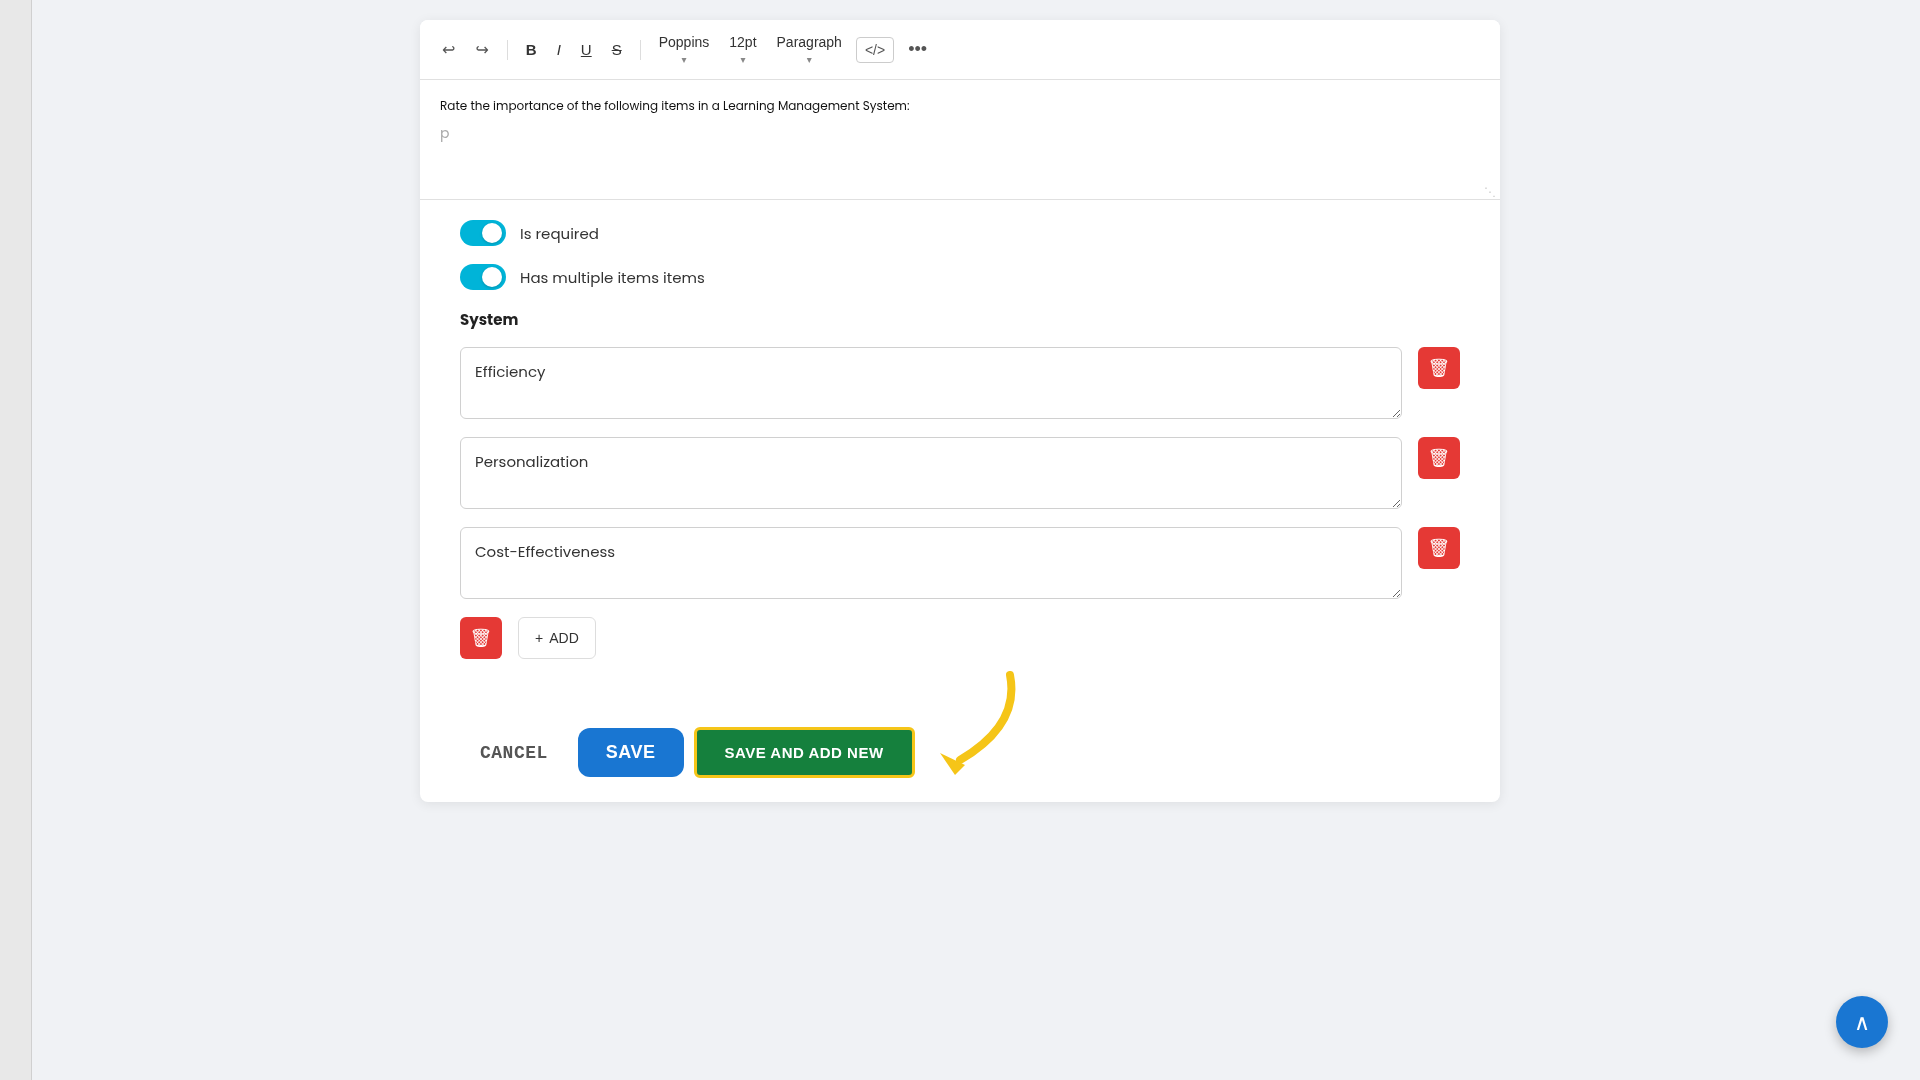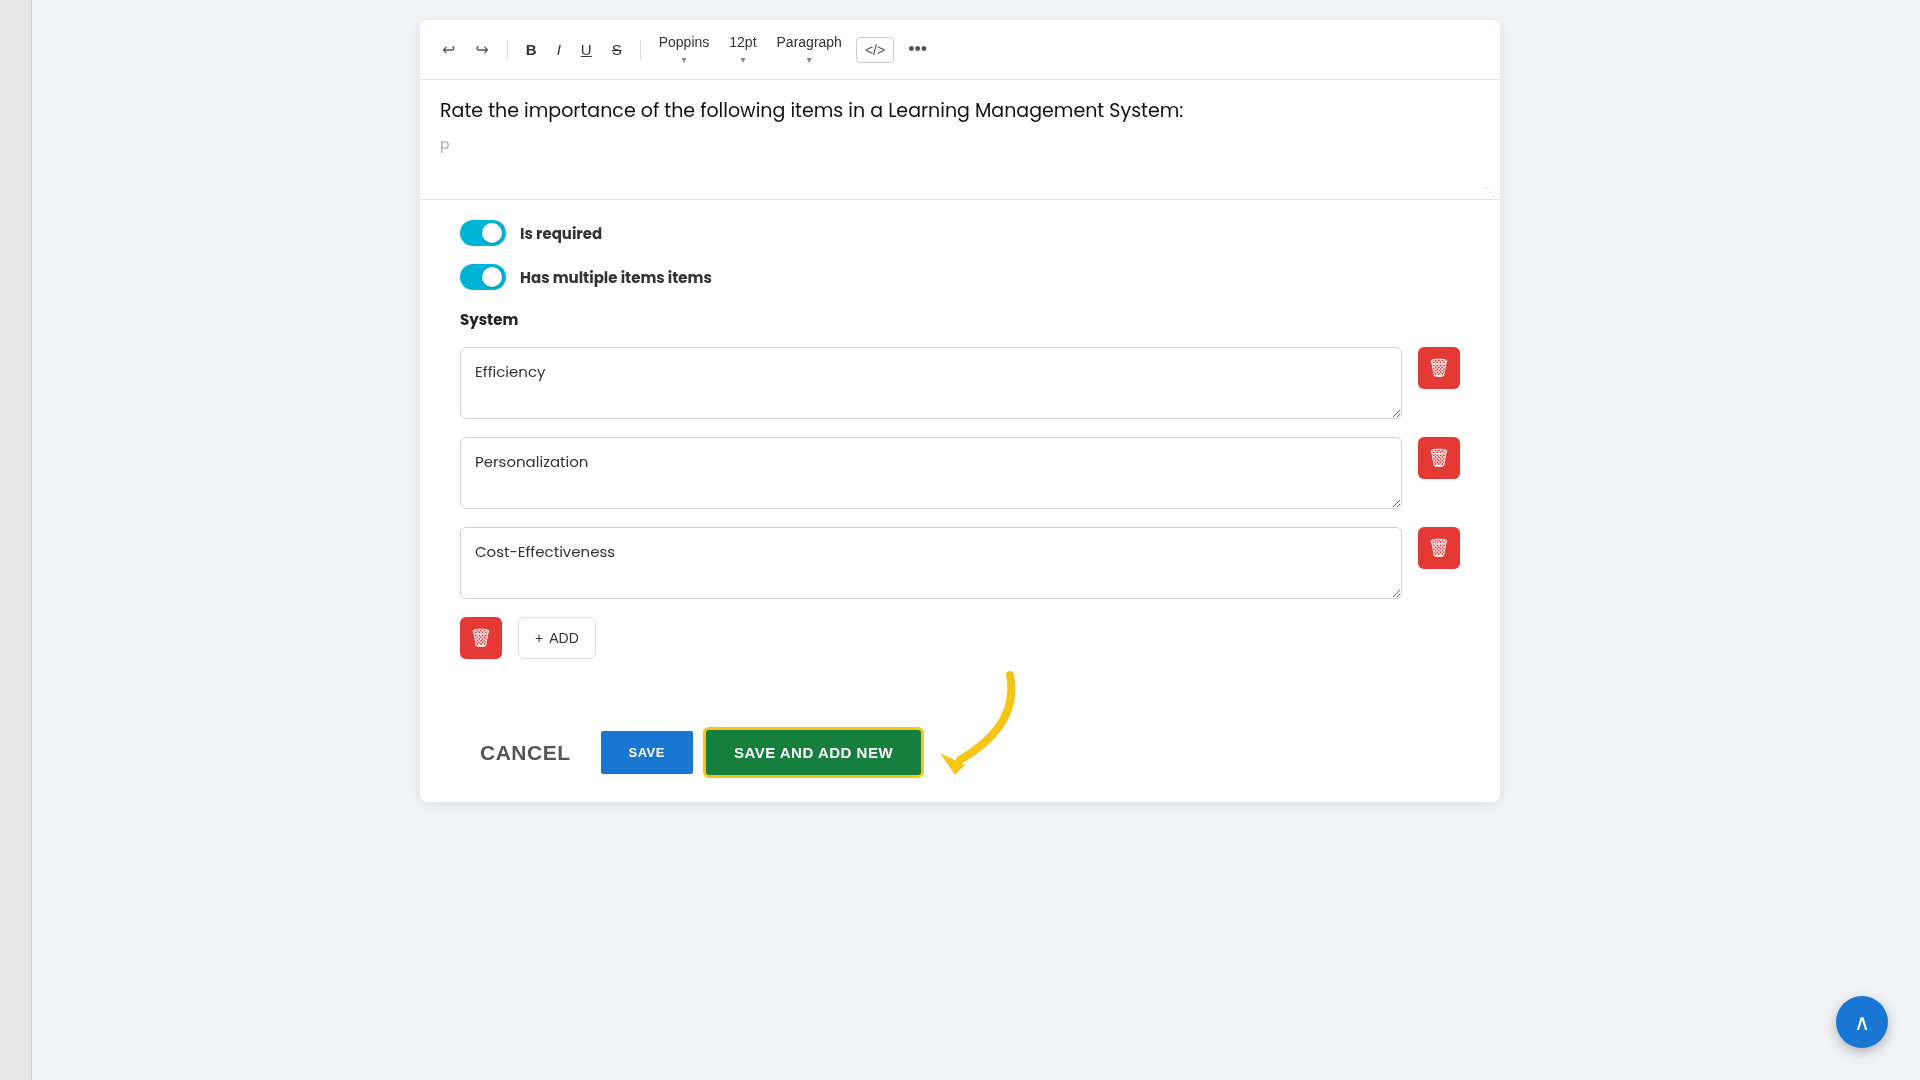--- a/index.html
+++ b/index.html
@@ -119,21 +119,21 @@
 
     
     .editor-area {
       padding: 16px 20px;
       border-bottom: 1px solid #e0e0e0;
       min-height: 120px;
       position: relative;
     }
 
     .editor-text {
-      font-size: 19px;
+      font-size: 12px;
       color: #111;
       line-height: 1.6;
     }
 
     .editor-placeholder {
       color: #aaa;
       font-size: 14px;
       margin-top: 8px;
     }
 
@@ -191,21 +191,20 @@
       border-radius: 50%;
       top: 3px;
       left: 22px;
       transition: left 0.2s;
       box-shadow: 0 1px 3px rgba(0,0,0,0.2);
     }
 
     .toggle-label {
       font-size: 15px;
       color: #333;
-      font-weight: bold;
     }
 
     
     .items-label {
       font-size: 15px;
       font-weight: 700;
       color: #222;
       margin-bottom: 16px;
       margin-top: 4px;
     }
@@ -264,35 +263,36 @@
       align-items: center;
       gap: 10px;
       padding: 20px 40px 24px 40px;
       position: relative;
     }
 
     .cancel-btn {
       background: none;
       border: none;
       cursor: pointer;
-      font-size: 21px;
+      font-size: 18px;
       font-weight: 700;
       color: #555;
       padding: 12px 20px;
       letter-spacing: 0.5px;
       text-transform: uppercase;
+      font-family: Liberation Mono, monospace;
     }
 
     .save-btn {
       background: #1976d2;
       color: #fff;
       border: none;
-      border-radius: 2px;
+      border-radius: 12px;
       padding: 14px 28px;
-      font-size: 13px;
+      font-size: 18px;
       font-weight: 700;
       cursor: pointer;
       text-transform: uppercase;
       letter-spacing: 0.5px;
     }
 
     .save-add-btn {
       background: #15803d;
       color: #fff;
       border: 3px solid #f5c518;

